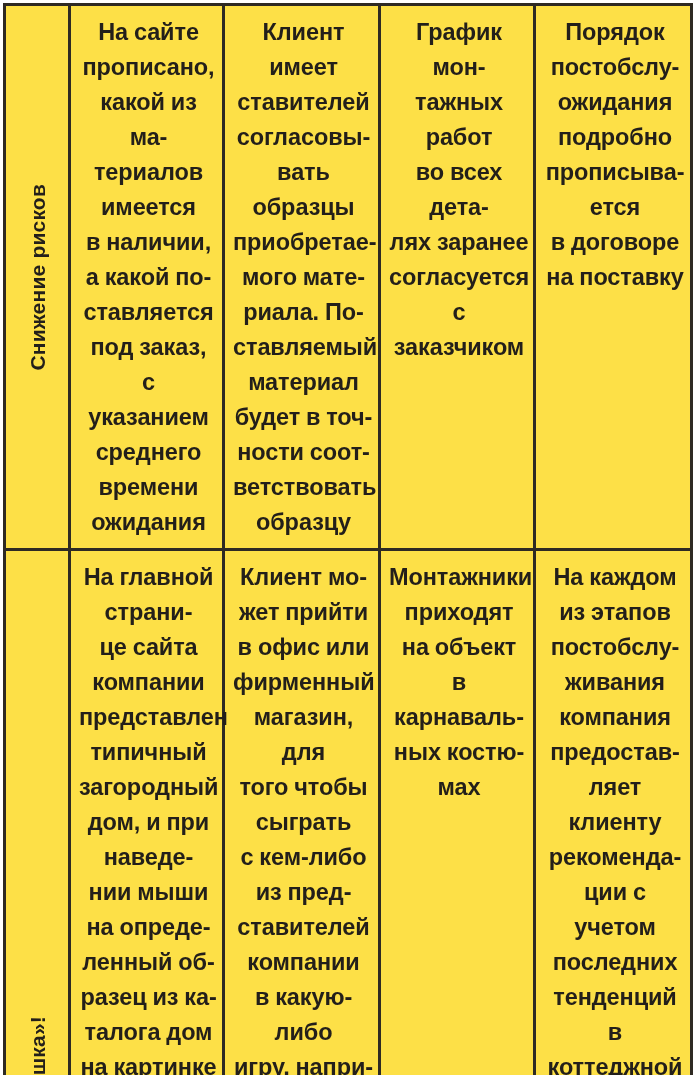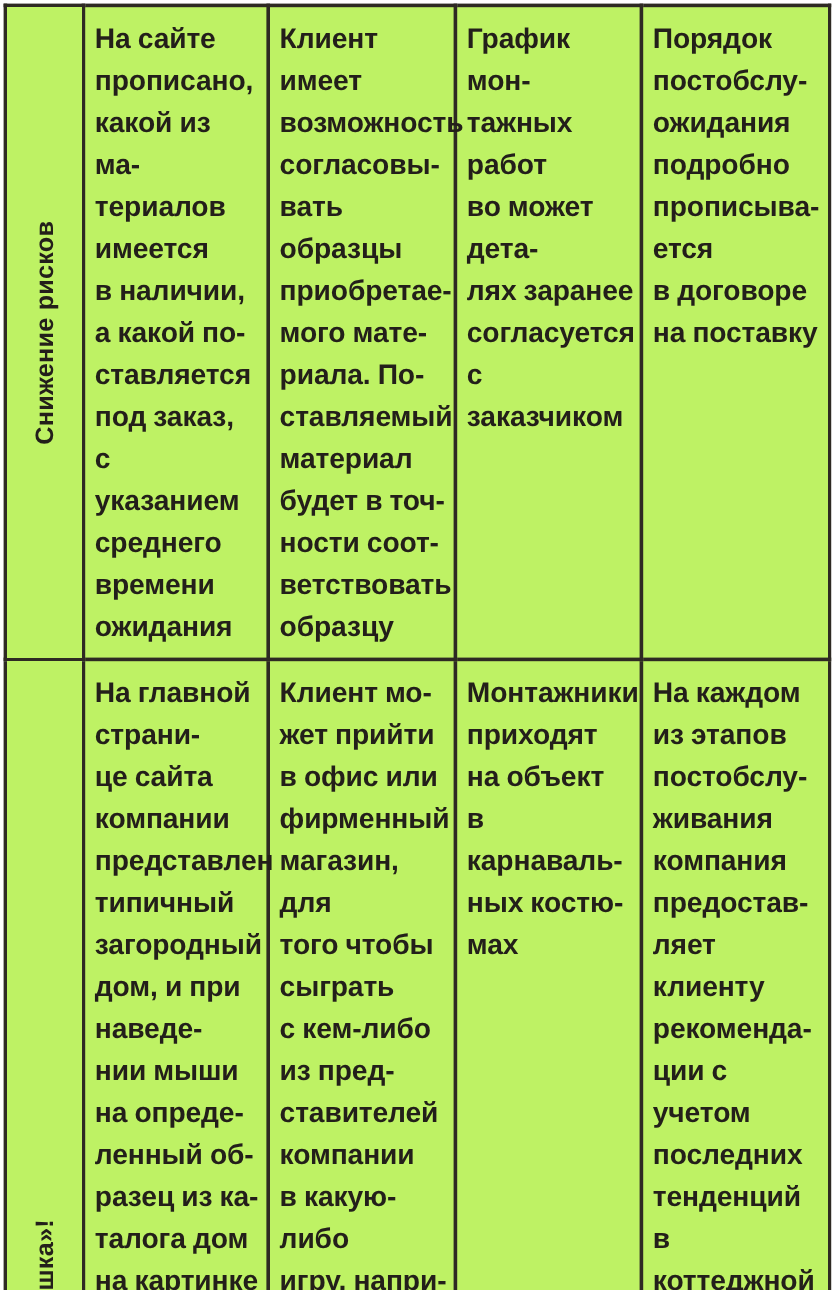--- a/index.html
+++ b/index.html
@@ -26,21 +26,22 @@
     width: 687px;
     height: 1068px;
     border-collapse: collapse;
     table-layout: fixed;
     background: #ffffff;
   }
   table.matrix td {
     border: 3px solid #2e2a23;
     vertical-align: top;
     padding: 0;
-    background: #bef264;
+    background: #fde047;
+    text-align: center;
   }
   
   col.c-label { width: 65px; }
   col.c-a     { width: 154px; }
   col.c-b     { width: 156px; }
   col.c-c     { width: 155px; }
   col.c-d     { width: 157px; }
 
   .label-cell {
     position: relative;
@@ -111,37 +112,37 @@
 а какой по-
 ставляется
 под заказ,
 с указанием
 среднего
 времени
 ожидания</span>
         </td>
         <td>
           <span class="cell-text">Клиент имеет
-возможность
+ставителей
 согласовы-
 вать образцы
 приобретае-
 мого мате-
 риала. По-
 ставляемый
 материал
 будет в точ-
 ности соот-
 ветствовать
 образцу</span>
         </td>
         <td>
           <span class="cell-text">График мон-
 тажных работ
-во может дета-
+во всех дета-
 лях заранее
 согласуется
 с заказчиком</span>
         </td>
         <td>
           <span class="cell-text">Порядок
 постобслу-
 ожидания
 подробно
 прописыва-

